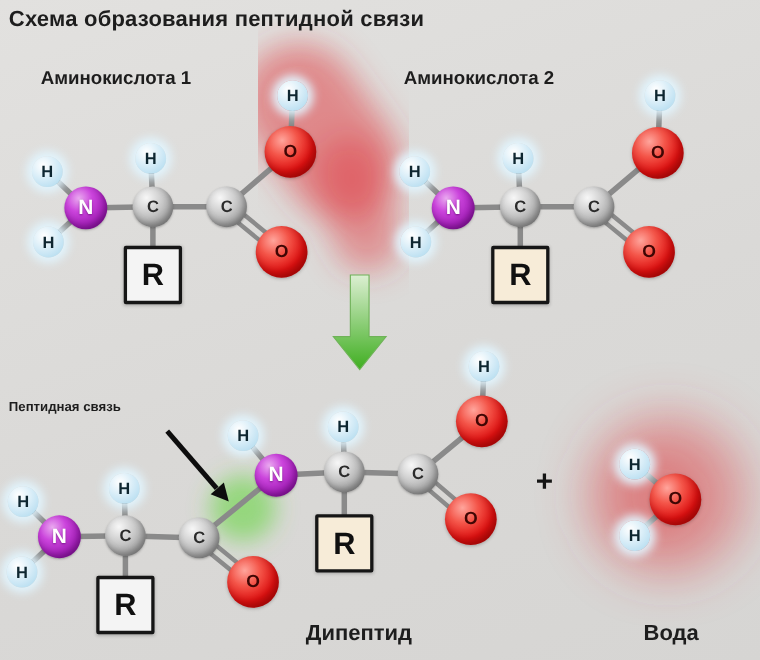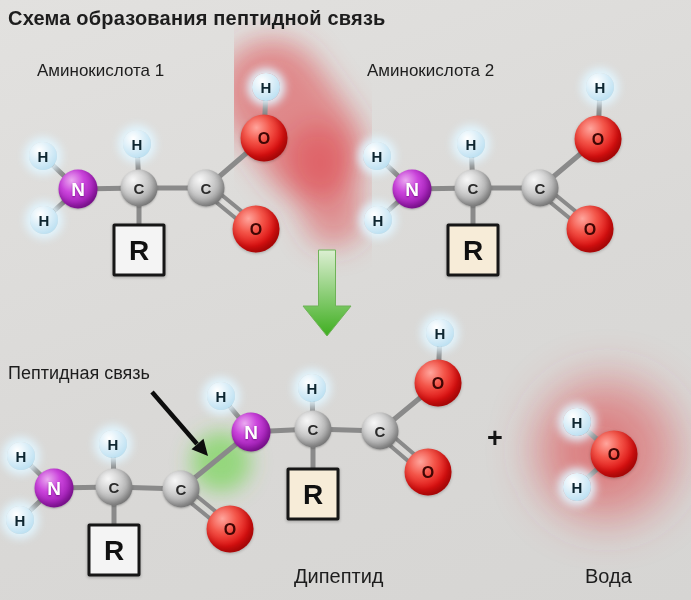--- a/index.html
+++ b/index.html
@@ -48,25 +48,25 @@
     border:3px solid #161616;
     color:#101010;font-size:28px;
     box-shadow:0 1px 3px rgba(0,0,0,0.2);
   }
   .atom-R.variant-beige{background:var(--r-group-beige,#f7ecd8);}
 
   .title{
     position:absolute;left:8px;top:7px;margin:0;
     font-size:20px;font-weight:bold;color:var(--text,#1d1d1d);letter-spacing:0.2px;
   }
-  .lbl{position:absolute;font-weight:normal;color:var(--text,#1d1d1d);white-space:nowrap;}
+  .lbl{position:absolute;font-weight:bold;color:var(--text,#1d1d1d);white-space:nowrap;}
   .lbl-amino1{left:37px;top:61px;font-size:17px;}
   .lbl-amino2{left:367px;top:61px;font-size:17px;text-align:center;}
-  .lbl-peptide{left:8px;top:363px;font-size:18px;}
-  .lbl-dipeptide{left:278px;top:565px;font-size:20px;margin-left:16px;}
+  .lbl-peptide{left:8px;top:363px;font-size:12px;}
+  .lbl-dipeptide{left:278px;top:565px;font-size:20px;}
   .lbl-water{left:585px;top:565px;font-size:20px;}
   .plus{
     position:absolute;left:495px;top:438px;transform:translate(-50%,-50%);
     font-size:27px;font-weight:bold;color:#141414;
   }
 </style>
 </head>
 <body>
 
 <div class="stage">
@@ -187,21 +187,21 @@
         <stop offset="1" stop-color="#3fae20"></stop>
       </linearGradient>
     </defs>
     <path d="M318.5,250 L335.5,250 L335.5,306 L351,306 L327,336 L303,306 L318.5,306 Z" fill="url(#greenArrowGrad)" stroke="#6fb258" stroke-width="1"></path>
     <g>
       <line x1="152" y1="392" x2="197" y2="444" stroke="#0d0d0d" stroke-width="4.5"></line>
       <polygon points="208,456 191.5,449.3 203.5,438.7" fill="#0d0d0d"></polygon>
     </g>
   </svg>
 
-  <h1 class="title">Схема образования пептидной связь</h1>
+  <h1 class="title">Схема образования пептидной связи</h1>
   <div class="lbl lbl-amino1">Аминокислота 1</div>
   <div class="lbl lbl-amino2">Аминокислота 2</div>
   <div class="lbl lbl-peptide">Пептидная связь</div>
   <div class="lbl lbl-dipeptide">Дипептид</div>
   <div class="lbl lbl-water">Вода</div>
   <div class="plus">+</div>
 
 </div>
 
 </body></html>

